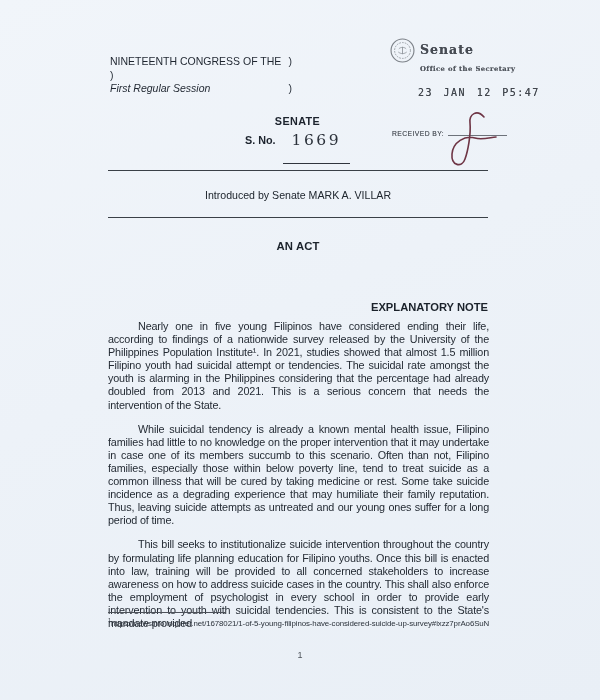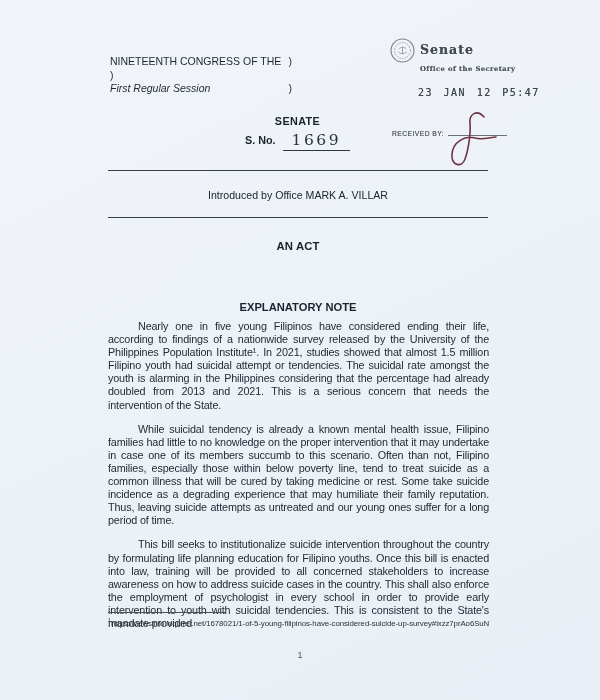--- a/index.html
+++ b/index.html
@@ -55,21 +55,21 @@
     text-align: center; color: #1c232d;
   }
   .bill-chamber { font-weight: bold; font-size: 10.8px; letter-spacing: 0.4px; }
   .bill-line { margin-top: 3px; font-weight: bold; font-size: 10.8px; white-space: nowrap; }
   .bill-number {
     display: inline-block;
     font-family: "DejaVu Serif", "Liberation Serif", serif;
     font-weight: normal; font-size: 15.5px; letter-spacing: 2.5px;
     color: #2c323b;
     border-bottom: 1.3px solid #30353d;
-    padding: 0 9px 1px 9px;
+    padding: 0 9px 14px 9px;
     margin-left: 4px;
     transform: translateY(1px);
   }
   
   .received {
     position: absolute; left: 392px; top: 130px; width: 115px;
     display: flex; align-items: center;
     font-size: 6.8px; letter-spacing: 0.4px; color: #53585f;
     text-shadow: 0 0 0.4px #7a7f86;
   }
@@ -88,21 +88,21 @@
   }
   
   .act-title {
     position: absolute; left: 95px; top: 240px; width: 406px;
     text-align: center; font-weight: bold; font-size: 11.3px;
     line-height: 13.2px; color: #1b222b; letter-spacing: 0.1px;
   }
   
   .section-heading {
     position: absolute; left: 108px; top: 301px; width: 380px;
-    text-align: center; font-weight: bold; font-size: 11.2px; color: #1b222b;
+    text-align: right; font-weight: bold; font-size: 11.2px; color: #1b222b;
   }
   
   .body-text {
     position: absolute; left: 108px; top: 320px; width: 381px;
     font-size: 10.8px; line-height: 13.1px; color: #242b34;
     letter-spacing: -0.15px;
   }
   .body-text p {
     text-align: justify;
     text-indent: 30px;
@@ -167,21 +167,21 @@
   <div class="received">
     <span>RECEIVED BY:</span>
     <span class="blank-line"></span>
   </div>
   <svg class="signature" width="56" height="62" viewBox="0 0 56 62">
     <path d="M40 7 C33 -1, 25 4, 26 13 C27 24, 24 41, 21 49 C18 58, 7 56, 8 44 C9 32, 21 25, 31 28 C37 30, 44 28, 52 27" fill="none" stroke="#6e3545" stroke-width="1.6" stroke-linecap="round"></path>
   </svg>
 
   <div class="rule rule-1"></div>
 
-  <div class="introduced">Introduced by Office MARK A. VILLAR</div>
+  <div class="introduced">Introduced by Senate MARK A. VILLAR</div>
 
   <div class="rule rule-2"></div>
 
   <div class="act-title">
     <div>AN ACT</div>
   </div>
 
   <div class="section-heading">EXPLANATORY NOTE</div>
 
   <div class="body-text">

